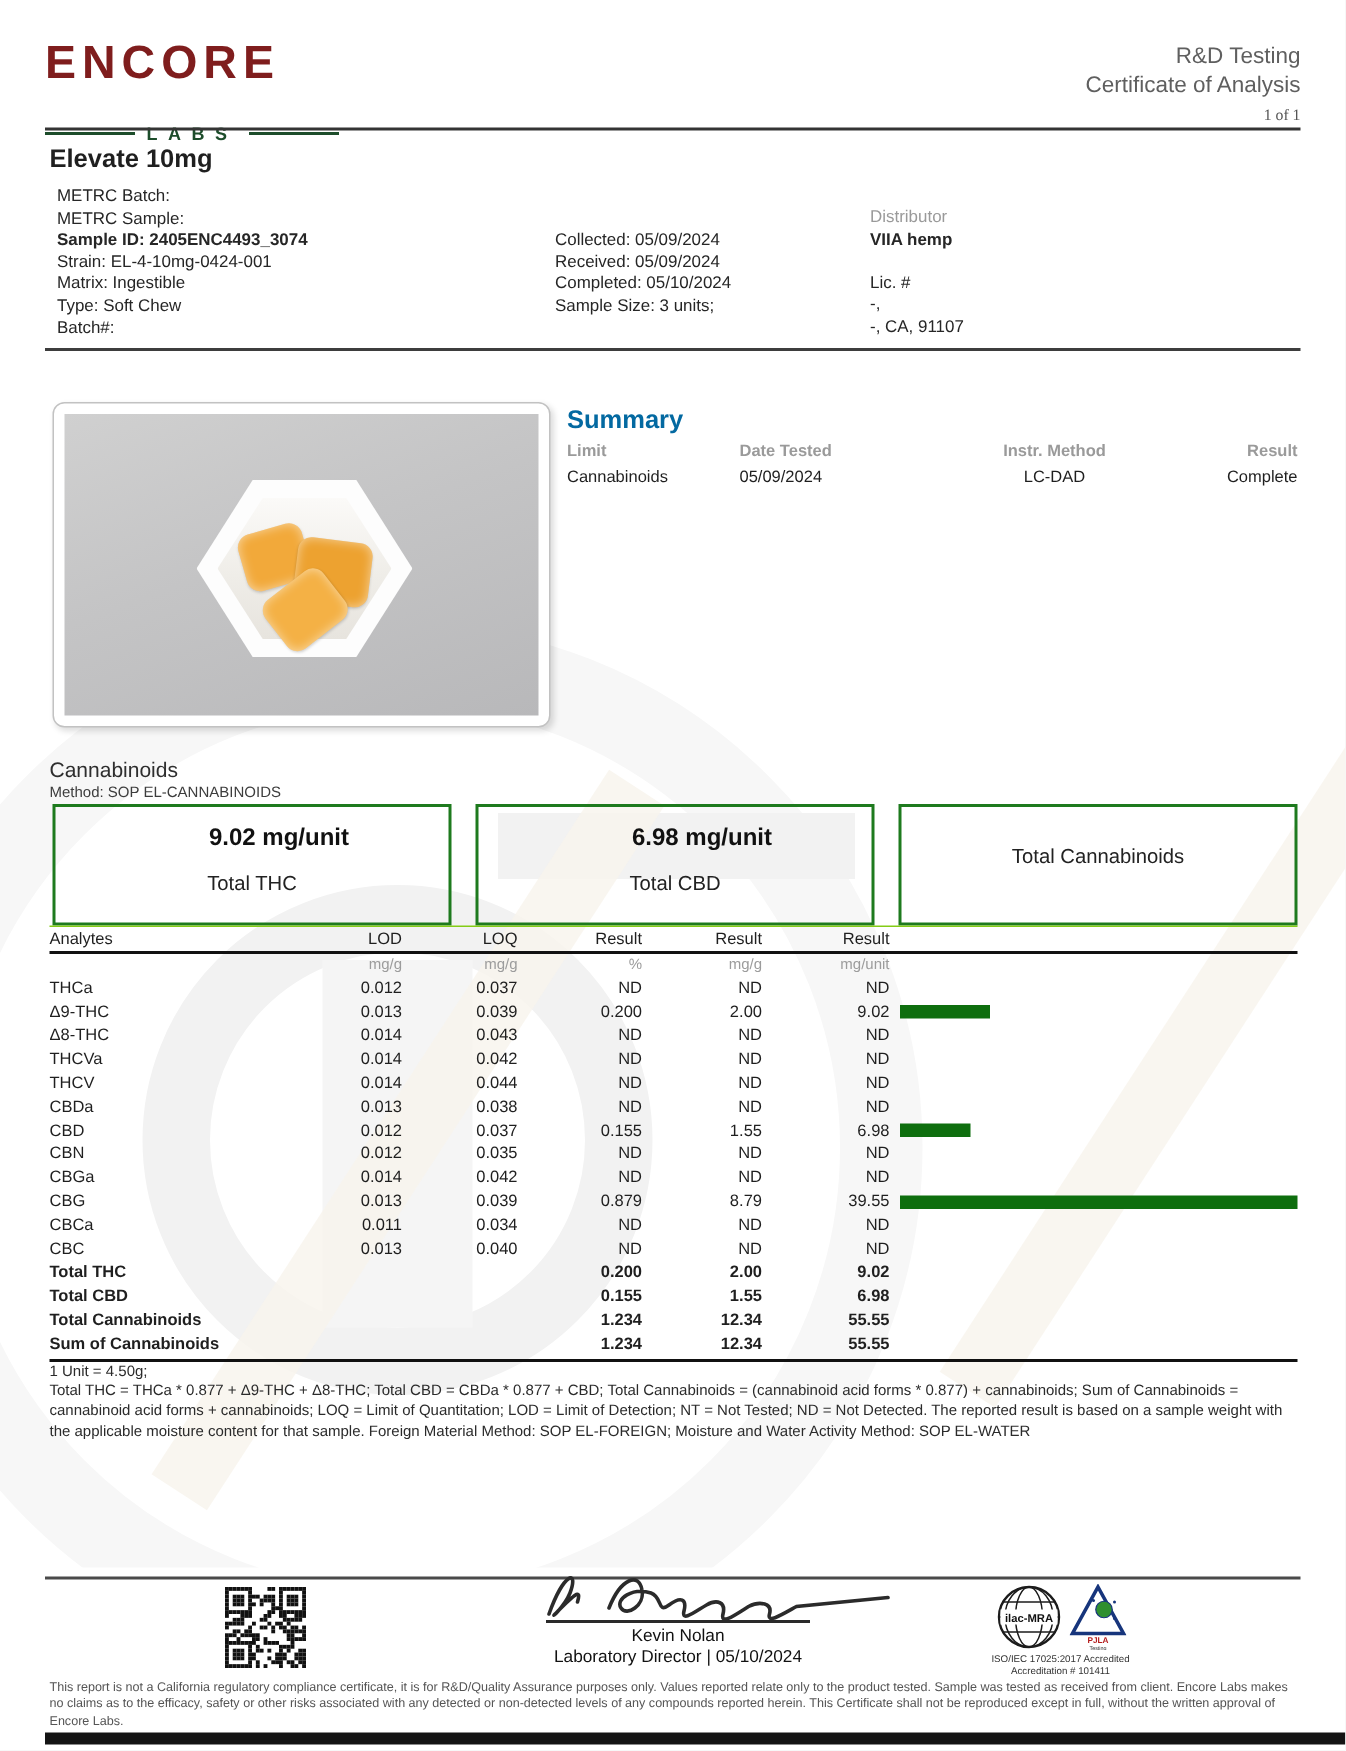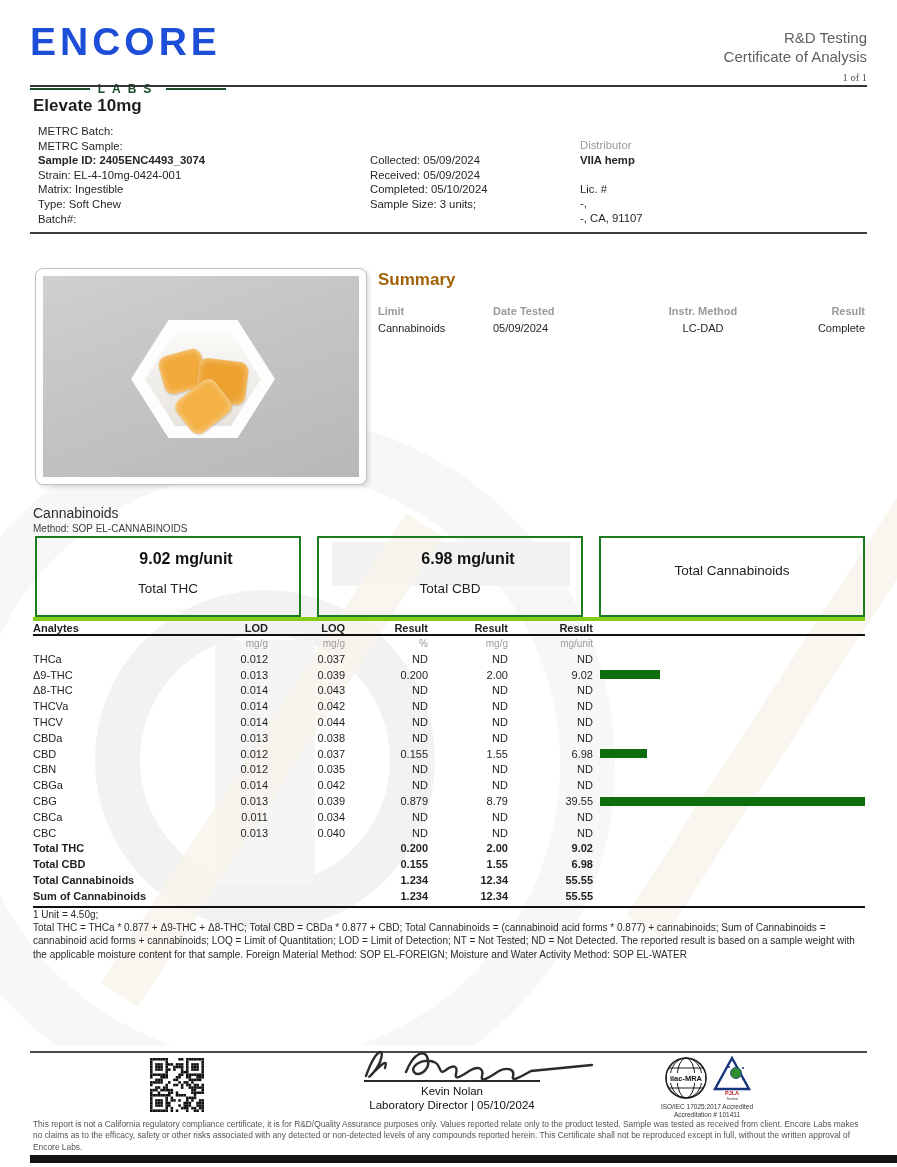--- a/index.html
+++ b/index.html
@@ -13,21 +13,21 @@
   .wm-ring2 { left:-85px; top:415px; width:700px; height:700px; border:55px solid #f7f7f7; border-radius:50%; }
   .wm-block { left:215px; top:640px; width:100px; height:245px; background:#f5f5f5; }
   .wm-band  { left:332px; top:542px; width:238px; height:44px; background:#f2f2f2; }
   .wm-slash1{ left:250px; top:480px; width:44px; height:560px; background:#f8f4ec; transform:rotate(33deg); opacity:.8; }
   .wm-slash2{ left:770px; top:430px; width:44px; height:540px; background:#f8f4ec; transform:rotate(33deg); opacity:.8; }
   .content { position:relative; z-index:1; }
 
   
   .hdr { position:absolute; left:30px; top:22px; width:837px; display:flex; }
   .logo { width:208px; }
-  .logo-word { font-size:39px; font-weight:700; letter-spacing:4px; color:#1d4ed8; line-height:40px; white-space:nowrap; }
+  .logo-word { font-size:31px; font-weight:700; letter-spacing:4px; color:#7f1d1d; line-height:40px; white-space:nowrap; }
   .logo-labs { display:flex; align-items:center; gap:8px; margin-top:20px; width:196px; }
   .logo-labs .rule { flex:1; height:2px; background:#1d4d2b; }
   .logo-labs .txt { font-size:12px; font-weight:700; letter-spacing:7px; color:#1d4d2b; }
   .contact { display:flex; gap:26px; margin-left:16px; margin-top:10px; font-size:11px; color:#7a7a7a; line-height:13.5px; }
   .hdr-right { margin-left:auto; text-align:right; margin-top:6px; }
   .hdr-right .l1, .hdr-right .l2 { font-size:15px; color:#5f5f5f; line-height:19px; }
   .hdr-right .pg { font-size:10.5px; color:#555; font-family:"Liberation Serif", serif; margin-top:6px; }
   .rule-top { position:absolute; left:30px; top:85px; width:837px; height:2px; background:#343434; }
 
   
@@ -48,40 +48,40 @@
   .hex { position:absolute; clip-path:polygon(26% 0,74% 0,100% 50%,74% 100%,26% 100%,0 50%); }
   .dish-outer { left:88px; top:44px; width:144px; height:118px; background:#fdfdfd; filter:drop-shadow(0 4px 5px rgba(0,0,0,.25)); }
   .dish-inner { left:14px; top:12px; width:116px; height:94px; background:linear-gradient(180deg,#fbfaf8 0%,#efede8 55%,#e7e4de 100%); }
   .gummy { position:absolute; border-radius:9px; box-shadow:0 1px 2px rgba(0,0,0,.18), inset 0 0 7px rgba(255,255,255,.55); }
   .g1 { left:118px; top:76px;  width:44px; height:39px; background:#f2a93a; transform:rotate(-16deg); }
   .g2 { left:154px; top:84px;  width:50px; height:43px; background:#eda230; transform:rotate(7deg); }
   .g3 { left:136px; top:110px; width:49px; height:41px; background:#f4b145; transform:rotate(-38deg); }
 
   
   .summary { position:absolute; left:378px; top:270px; width:487px; }
-  .summary h2 { font-size:17px; font-weight:700; margin-bottom:13px; color:#a16207; }
+  .summary h2 { font-size:17px; font-weight:700; margin-bottom:3px; color:#0369a1; }
   .sum-grid { display:grid; grid-template-columns:115px 135px 150px 1fr; font-size:11px; line-height:16.5px; }
   .sum-head { color:#9a9a9a; font-weight:700; }
   .sum-c3 { text-align:center; }
   .sum-c4 { text-align:right; }
 
   
   .cann-head { position:absolute; left:33px; top:505px; font-size:14px; color:#2e2e2e; }
   .cann-method { position:absolute; left:33px; top:523px; font-size:10px; color:#3d3d3d; }
   .boxes { position:absolute; left:35px; top:536px; width:830px; display:flex; justify-content:space-between; }
   .gbox { width:266px; height:81px; border:2px solid #1e7a1e; text-align:center; padding-top:12px; }
   .gbox .val { font-size:16px; font-weight:700; color:#111;padding-left:36px; }
   .gbox .lab { font-size:13.5px; margin-top:13px; color:#222; }
 
   
   .ctable { position:absolute; left:33px; top:617px; width:832px; }
   .crow { display:grid; grid-template-columns:180px 55px 77px 83px 80px 85px 1fr; align-items:center; height:15.8px; font-size:11px; }
   .crow > div { text-align:right; }
   .crow .c-name { text-align:left; }
-  .chead { height:19px; font-weight:700; border-top:4px solid #84cc16; border-bottom:2px solid #111; }
+  .chead { height:19px; font-weight:400; border-top:1px solid #84cc16; border-bottom:2px solid #111; }
   .cunits { height:15px; color:#9c9c9c; font-size:10px; }
   .crow.bold { font-weight:700; }
   .bar-cell { padding-left:7px; }
   .bar { height:9px; background:#0e6e0e; }
   .ctable-body { border-bottom:2px solid #111; padding-bottom:2px; }
 
   
   .footnote { position:absolute; left:33px; top:908px; width:833px; font-size:10px; line-height:13.2px; color:#2b2b2b; }
 
   

